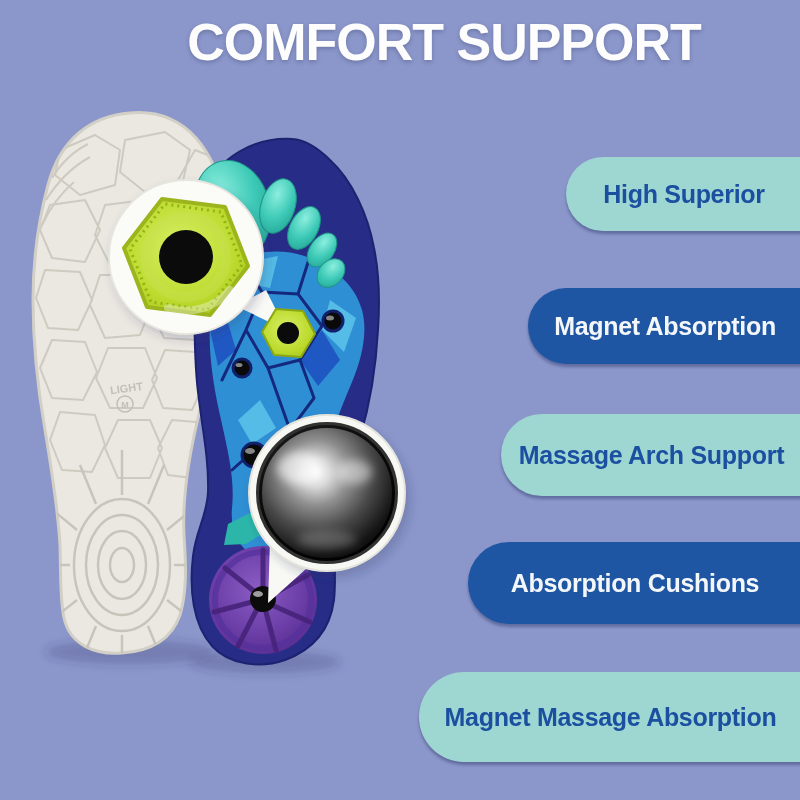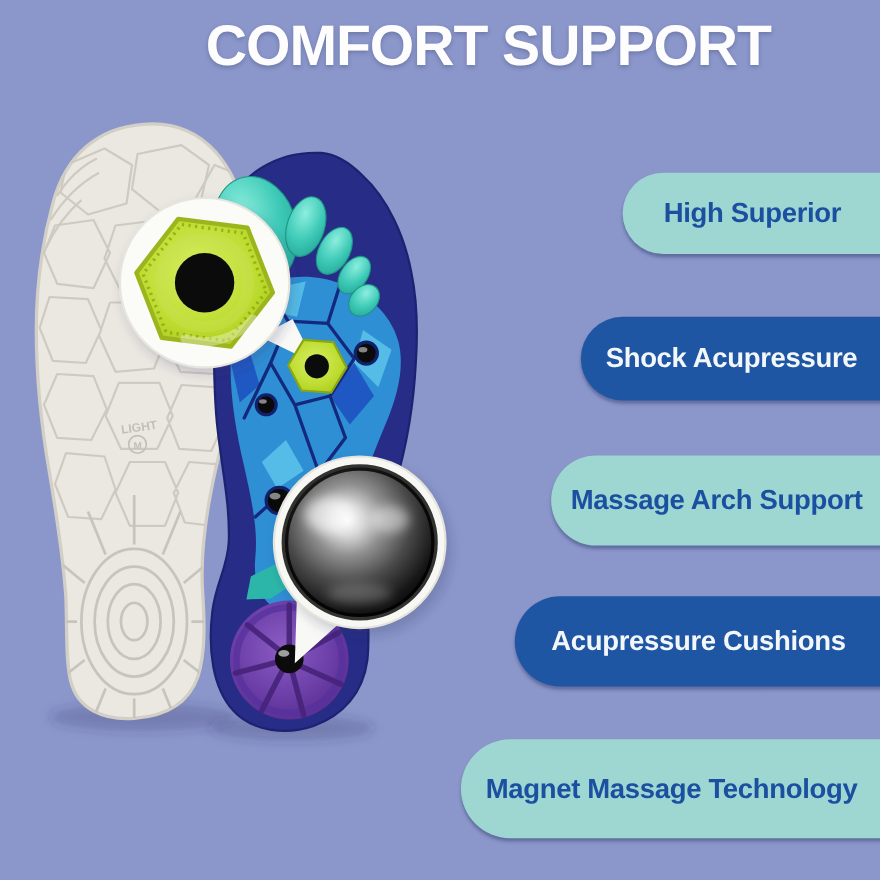--- a/index.html
+++ b/index.html
@@ -206,23 +206,23 @@
     <ellipse cx="354" cy="472" rx="18" ry="12" fill="#ffffff" opacity="0.45" filter="url(#soft)"></ellipse>
     <ellipse cx="327" cy="540" rx="30" ry="9" fill="#ffffff" opacity="0.2" filter="url(#soft)"></ellipse>
   </g>
 </svg>
 </div>
 
 <div class="pill teal p1">
   <span>High Superior</span>
 </div>
 <div class="pill blue p2">
-  <span>Shock Acupressure</span>
+  <span>Magnet Absorption</span>
 </div>
 <div class="pill teal p3">
   <span>Massage Arch Support</span>
 </div>
 <div class="pill blue p4">
-  <span>Acupressure Cushions</span>
+  <span>Absorption Cushions</span>
 </div>
 <div class="pill teal p5">
-  <span>Magnet Massage Technology</span>
+  <span>Magnet Massage Absorption</span>
 </div>
 
 </body></html>

